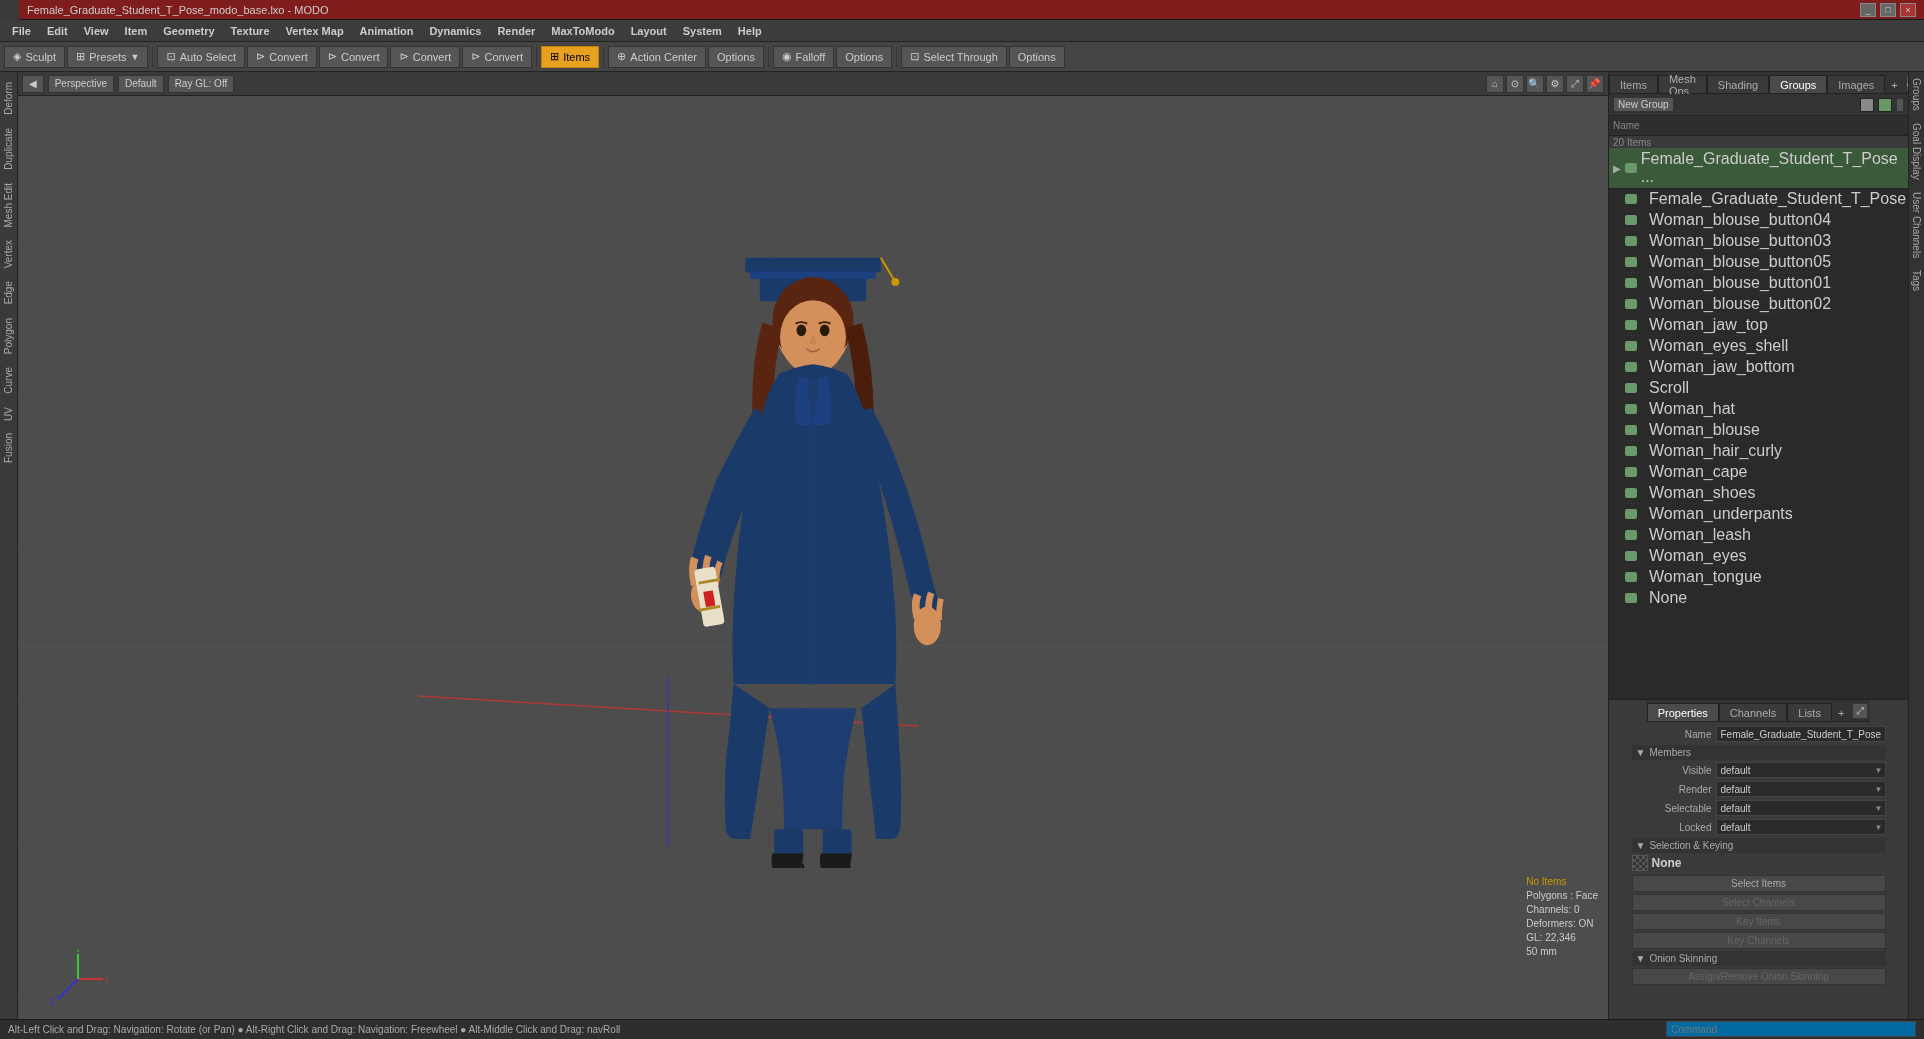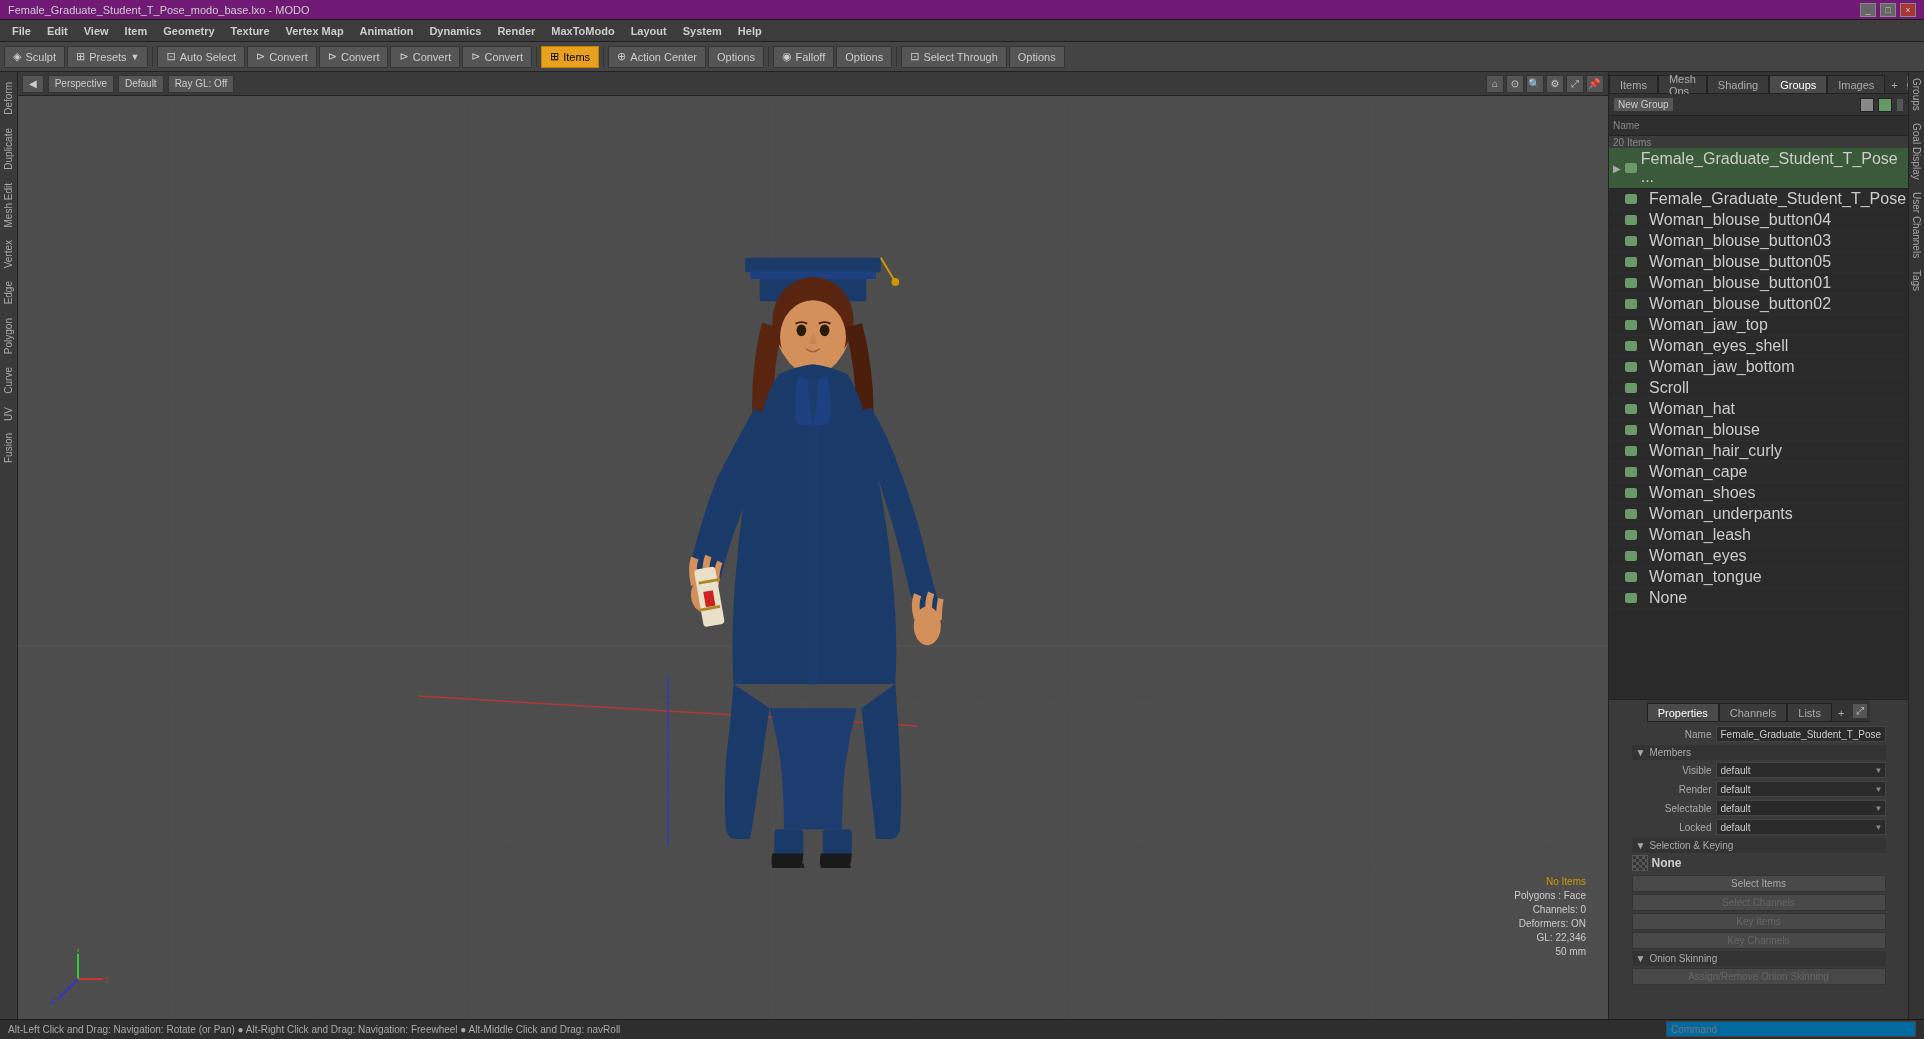--- a/index.html
+++ b/index.html
@@ -9,27 +9,28 @@
       background: #3a3a3a;
       font-family: 'Arial', sans-serif;
       font-size: 11px;
       color: #cccccc;
       overflow: hidden;
       position: relative;
     }
 
     
     #titlebar {
-      background: #701a75;
+      background: #7f1d1d;
       height: 20px;
       display: flex;
       align-items: center;
       padding: 0 8px;
       border-bottom: 1px solid #1a1a1a;
       position: relative;
+      margin-left: 19px;
     }
     #titlebar-controls {
       display: flex;
       gap: 4px;
       position: absolute;
       right: 8px;
     }
     .win-btn {
       width: 16px;
       height: 14px;
@@ -165,22 +166,22 @@
     }
     #figure-svg {
       width: 380px;
       height: 620px;
     }
 
     
     #viewport-info {
       position: absolute;
       bottom: 60px;
-      right: 22px;
-      text-align: right;
+      right: 10px;
+      text-align: left;
       color: #ccc;
       font-size: 10px;
       line-height: 1.4;
     }
     #viewport-axes {
       position: absolute;
       bottom: 10px;
       left: 30px;
       width: 60px;
       height: 60px;

